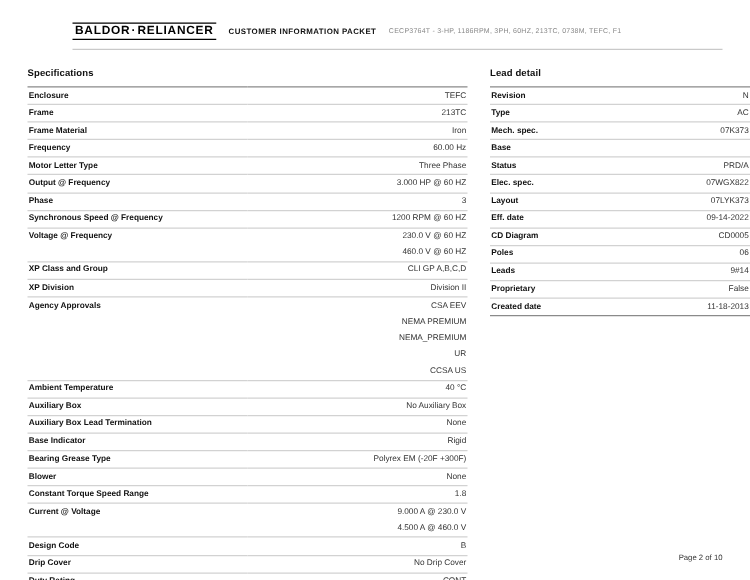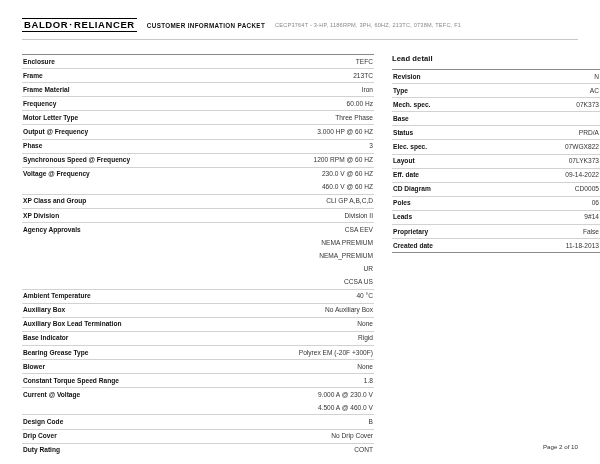--- a/index.html
+++ b/index.html
@@ -22,20 +22,21 @@
     box-sizing: border-box;
     padding: 18px 22px 0 22px;
   }
   
   .header {
     display: flex;
     align-items: center;
     gap: 10px;
     padding-bottom: 7px;
     border-bottom: 1px solid #c9c9c9;
+    margin-left: 36px;
   }
   .brand {
     font-family: "Liberation Sans", sans-serif;
     font-size: 9.5px;
     font-weight: bold;
     letter-spacing: 0.6px;
     color: #000;
     white-space: nowrap;
     border-top: 1.6px solid #000;
     border-bottom: 1.6px solid #000;
@@ -128,20 +129,21 @@
     <div class="brand">
       <span>BALDOR</span><span class="sep">·</span><span>RELIANCER</span>
     </div>
     <div class="packet-title">CUSTOMER INFORMATION PACKET</div>
     <div class="packet-sub">CECP3764T - 3-HP, 1186RPM, 3PH, 60HZ, 213TC, 0738M, TEFC, F1</div>
   </div>
 
   <div class="columns">
 
     <div class="col-left">
+      <div class="section-title">Specifications</div>
       <table class="spec">
         <tbody id="left-body">
             <tr class="first">
               <td class="k">Enclosure</td>
               <td class="v">TEFC</td>
             </tr>
             <tr>
               <td class="k">Frame</td>
               <td class="v">213TC</td>
             </tr>

